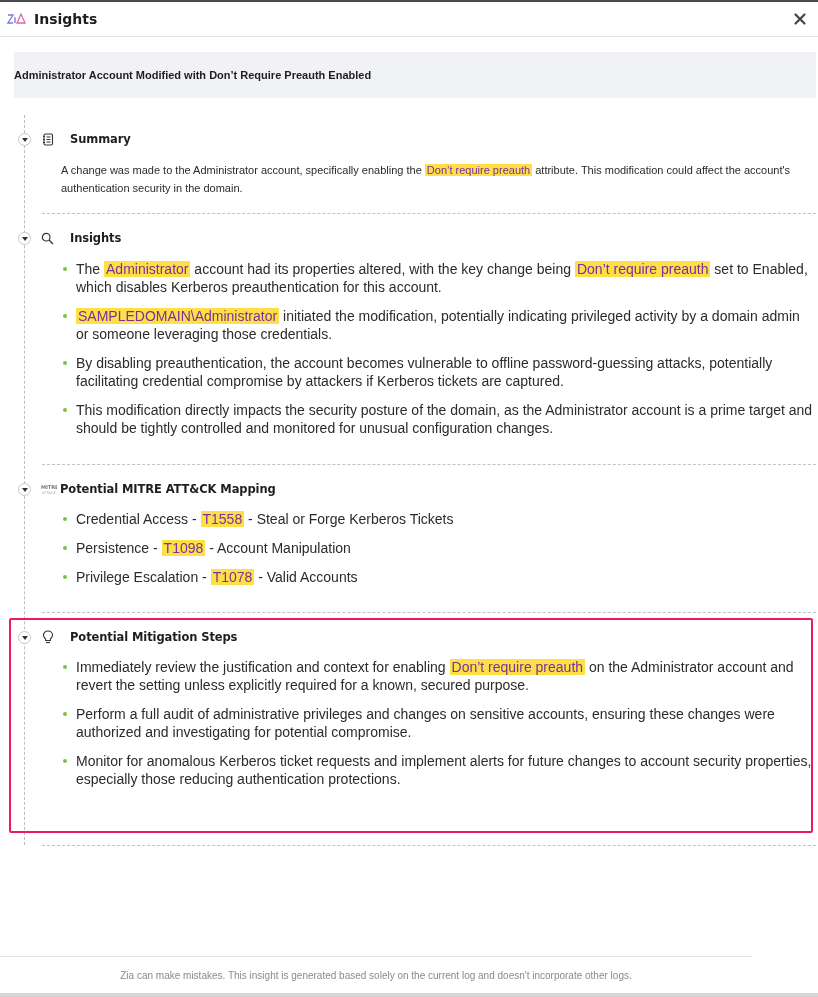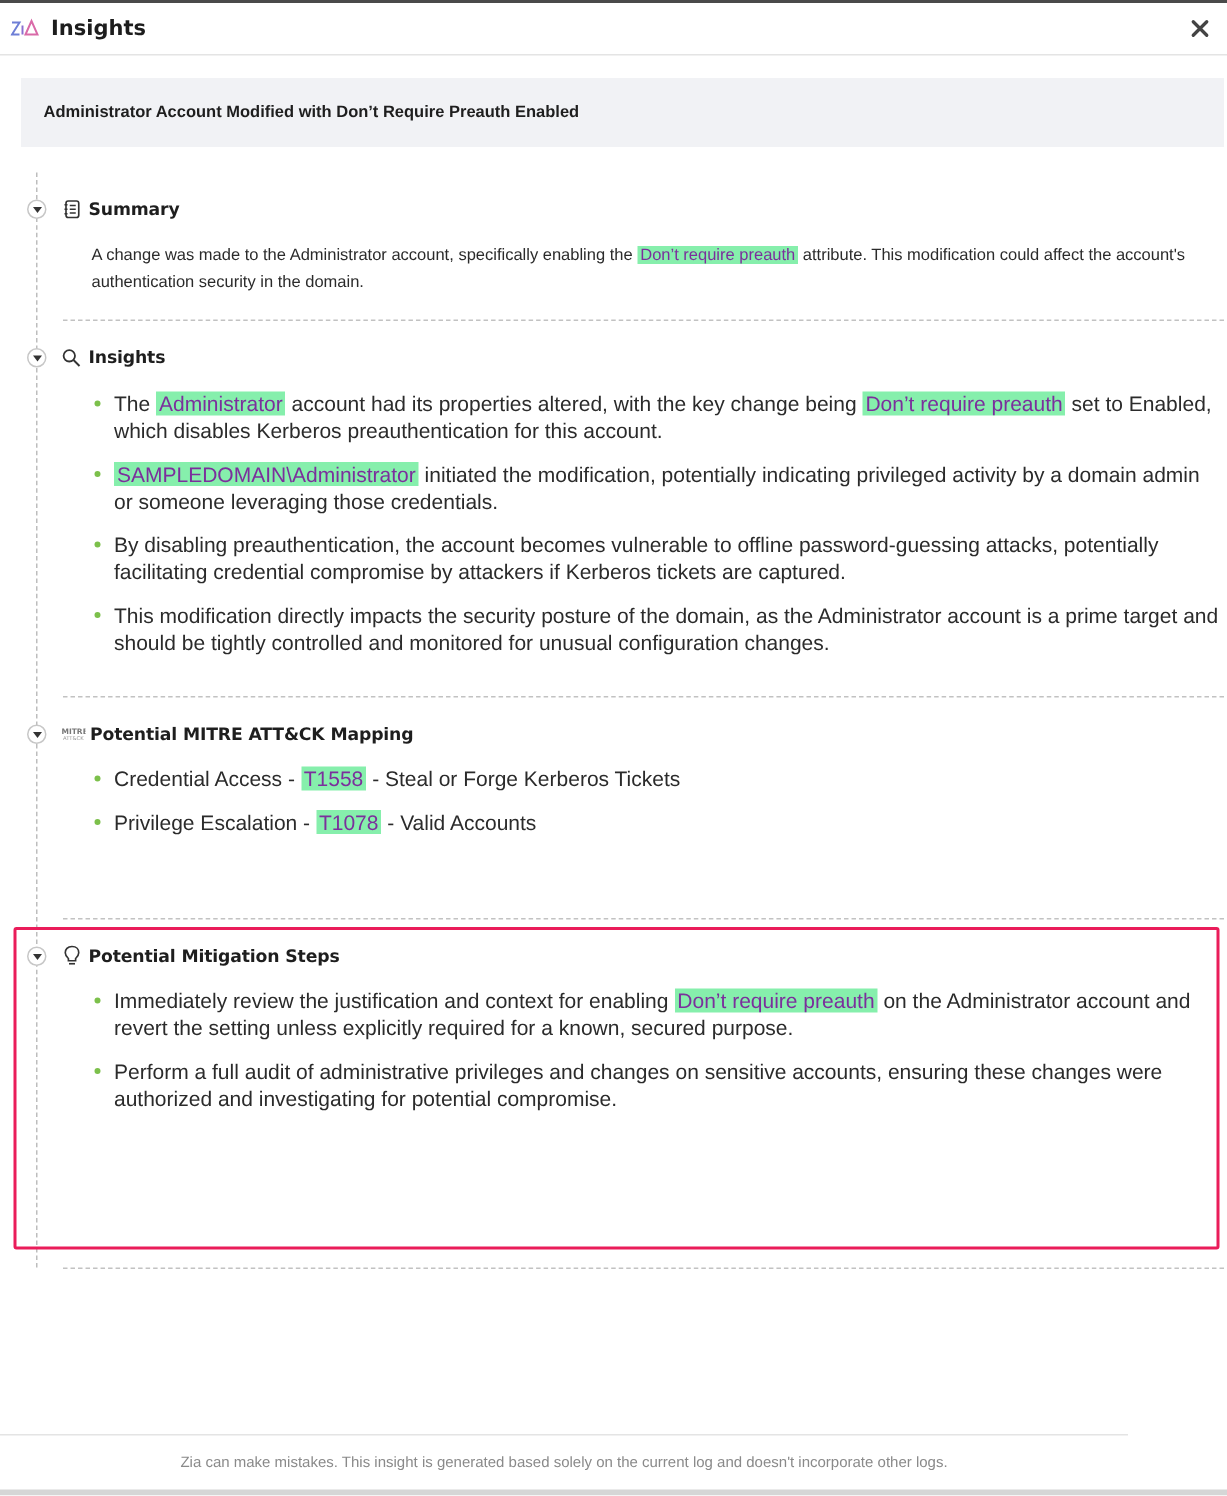--- a/index.html
+++ b/index.html
@@ -3,35 +3,35 @@
 <meta charset="utf-8">
 <style>
   * { box-sizing: border-box; margin: 0; padding: 0; }
   html, body { width: 818px; height: 997px; overflow: hidden; background: #fff; }
   body { font-family: "Liberation Sans", sans-serif; color: #222; position: relative; }
   .topbar { position: absolute; left: 0; top: 0; width: 818px; height: 2px; background: #4a4a4a; }
   .header { position: absolute; left: 0; top: 2px; width: 818px; height: 35px; border-bottom: 1px solid #e4e4e4; display: flex; align-items: center; }
   .zia-logo { margin-left: 7px; width: 20px; height: 16px; display: inline-block; }
   .header-title { margin-left: 7px; font-family: "DejaVu Sans", sans-serif; font-size: 14px; font-weight: bold; color: #1d1d1d; }
   .close-btn { position: absolute; right: 10px; top: 9px; width: 16px; height: 16px; cursor: pointer; }
-  .banner { position: absolute; left: 14px; top: 52px; width: 802px; height: 46px; background: #f1f2f5; display: flex; align-items: center; padding-left: 15px; }
+  .banner { position: absolute; left: 14px; top: 52px; width: 802px; height: 46px; background: #f1f2f5; display: flex; align-items: center; }
   .banner-title { font-size: 11px; font-weight: bold; color: #1e1e1e; }
 
   .timeline { position: absolute; left: 24px; top: 115px; width: 0; height: 730px; border-left: 1px dashed #bdbdbd; }
   .sec-head { position: absolute; left: 4px; height: 20px; display: flex; align-items: center; }
   .toggle { width: 13px; height: 13px; border: 1px solid #c7c7c7; border-radius: 50%; background: #fff; display: flex; align-items: center; justify-content: center; cursor: pointer; }
   .toggle::after { content: ""; border-left: 3px solid transparent; border-right: 3px solid transparent; border-top: 4px solid #333; margin-top: 1px; }
   .sec-icon { margin-left: 10px; width: 13px; height: 13px; display: inline-flex; align-items: center; justify-content: center; }
-  .sec-title { margin-left: 5px; font-family: "DejaVu Sans", sans-serif; font-size: 11.5px; font-weight: bold; color: #1e1e1e; letter-spacing: -0.1px; }
+  .sec-title { margin-left: 16px; font-family: "DejaVu Sans", sans-serif; font-size: 11.5px; font-weight: bold; color: #1e1e1e; letter-spacing: -0.1px; }
   .para { position: absolute; left: 47px; width: 760px; font-size: 11px; line-height: 18px; color: #2b2b2b; }
   .divider { position: absolute; left: 28px; width: 774px; height: 0; border-top: 1px dashed #c2c2c2; }
   .bullets { position: absolute; left: 47px; width: 756px; list-style: none; }
   .bullets li { position: relative; padding-left: 15px; font-size: 14px; line-height: 18px; color: #2b2b2b; }
   .bullets li::before { content: ""; position: absolute; left: 2px; top: 7px; width: 4px; height: 4px; border-radius: 50%; background: #7cc04b; }
-  .hl { background: #86efac; color: #7b2f9c; padding: 0 2px; }
+  .hl { background: #fde047; color: #7b2f9c; padding: 0 2px; }
 
   .highlight-box { position: absolute; left: 9px; top: 618px; width: 804px; height: 215px; border: 2.5px solid #ea1c5a; border-radius: 2px; pointer-events: none; }
 
   .footer { position: absolute; left: 0; top: 956px; width: 752px; height: 38px; border-top: 1px solid #e4e4e4; display: flex; align-items: center; justify-content: center; }
   .footer-text { font-size: 10px; color: #8a8a8a; }
   .bottom-bar { position: absolute; left: 0; top: 993px; width: 818px; height: 4px; background: #d6d6d6; }
 </style>
 </head>
 <body>
 
@@ -104,20 +104,23 @@
         <text x="0" y="5" font-size="5" font-family="DejaVu Sans, sans-serif" font-weight="bold" fill="#777">MITRE</text>
         <text x="1" y="9.5" font-size="3.5" font-family="DejaVu Sans, sans-serif" fill="#999">ATT&amp;CK</text>
       </svg>
   </span>
   <span class="sec-title" style="margin-left:3px;">Potential MITRE ATT&amp;CK Mapping</span>
 </div>
 <ul class="bullets" style="top:510px; left:61px; width:752px;">
   <li style="margin-bottom:11px;">
     <span>Credential Access - </span><span class="hl">T1558</span><span> - Steal or Forge Kerberos Tickets</span>
   </li>
+  <li style="margin-bottom:11px;">
+    <span>Persistence - </span><span class="hl">T1098</span><span> - Account Manipulation</span>
+  </li>
   <li>
     <span>Privilege Escalation - </span><span class="hl">T1078</span><span> - Valid Accounts</span>
   </li>
 </ul>
 <div class="divider" style="top:612px; left:42px;"></div>
 
 <div class="sec-head" style="top:627px; left:18px;align-items:center;">
   <span class="toggle"></span>
   <span class="sec-icon">
     <svg width="12" height="14" viewBox="0 0 12 14">
@@ -125,20 +128,21 @@
         <path d="M4 12.5h4" stroke="#333" stroke-width="1.1"></path>
       </svg>
   </span>
   <span class="sec-title">Potential Mitigation Steps</span>
 </div>
 <ul class="bullets" style="top:658px; left:61px; width:752px;">
   <li style="margin-bottom:11px;">
     <span>Immediately review the justification and context for enabling </span><span class="hl">Don’t require preauth</span><span> on the Administrator account and revert the setting unless explicitly required for a known, secured purpose.</span>
   </li>
   <li style="margin-bottom:11px;">Perform a full audit of administrative privileges and changes on sensitive accounts, ensuring these changes were authorized and investigating for potential compromise.</li>
+  <li style="margin-bottom:11px;">Monitor for anomalous Kerberos ticket requests and implement alerts for future changes to account security properties, especially those reducing authentication protections.</li>
 </ul>
 <div class="highlight-box"></div>
 <div class="divider" style="top:845px; left:42px;"></div>
 
 <div class="footer">
   <span class="footer-text">Zia can make mistakes. This insight is generated based solely on the current log and doesn't incorporate other logs.</span>
 </div>
 <div class="bottom-bar"></div>
 
 </body></html>

